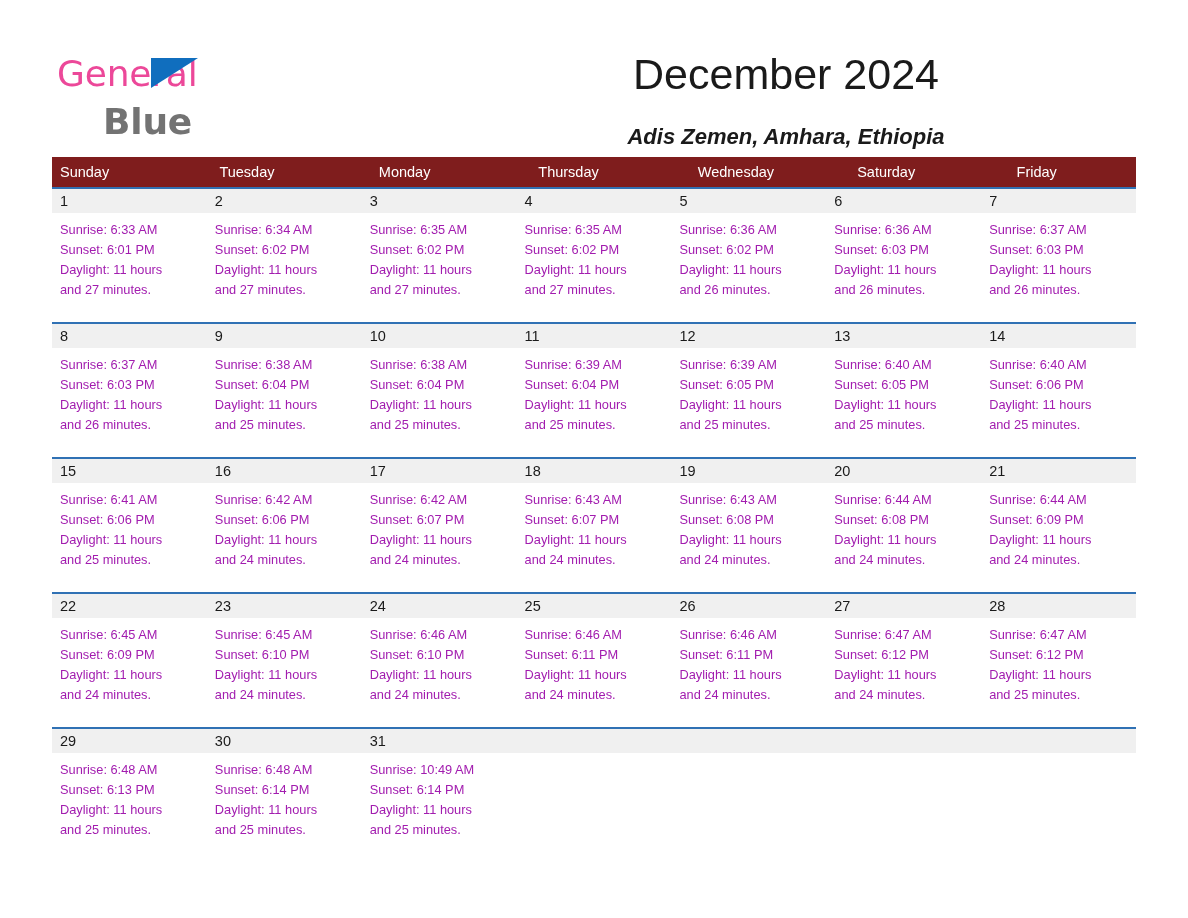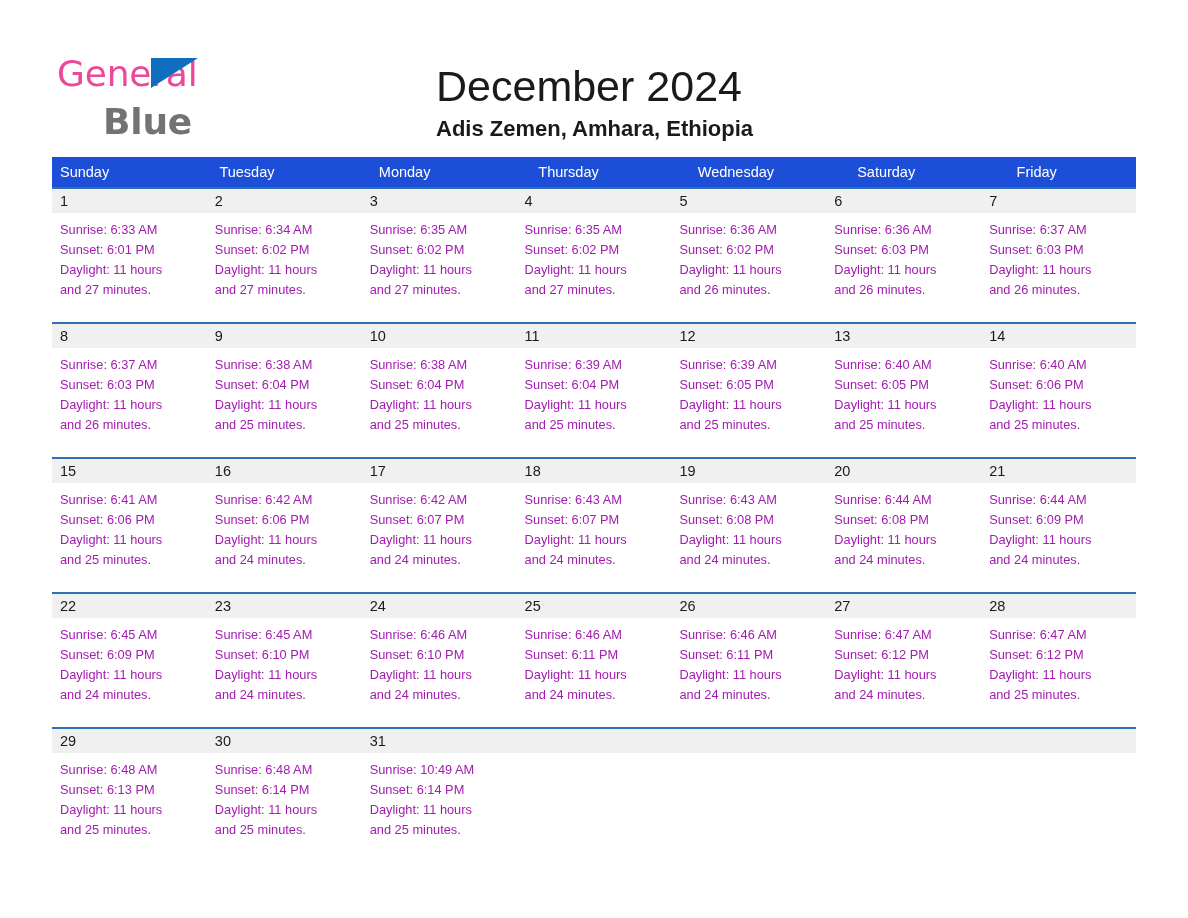--- a/index.html
+++ b/index.html
@@ -66,52 +66,53 @@
     line-height: 40px;
     letter-spacing: -0.2px;
     color: #737373;
     font-family: "DejaVu Sans", sans-serif;
     font-weight: 700;
   }
 
   .title-block {
     position: absolute;
     right: 52px;
-    top: 60px;
-    text-align: left;
+    top: 48px;
+    text-align: center;
     width: 700px;
   }
   .cal-title {
     font-size: 43px;
     line-height: 52px;
     font-weight: 400;
     color: #1a1a1a;
     white-space: nowrap;
   }
   .cal-subtitle {
-    margin-top: 4px;
+    margin-top: 24px;
     font-size: 22px;
     line-height: 26px;
     font-weight: 700;
     color: #1a1a1a;
     white-space: nowrap;
+    font-style: italic;
   }
 
   
   .calendar {
     position: absolute;
     left: 52px;
     top: 157px;
     width: 1084px;
   }
 
   .weekdays {
     display: grid;
     grid-template-columns: repeat(7, 1fr);
-    background: #1d4ed8;
+    background: #7f1d1d;
     height: 30px;
     gap: 32px;
   }
   .weekday {
     color: #ffffff;
     font-size: 14.5px;
     line-height: 30px;
     padding-left: 8px;
     box-sizing: border-box;
     white-space: nowrap;

